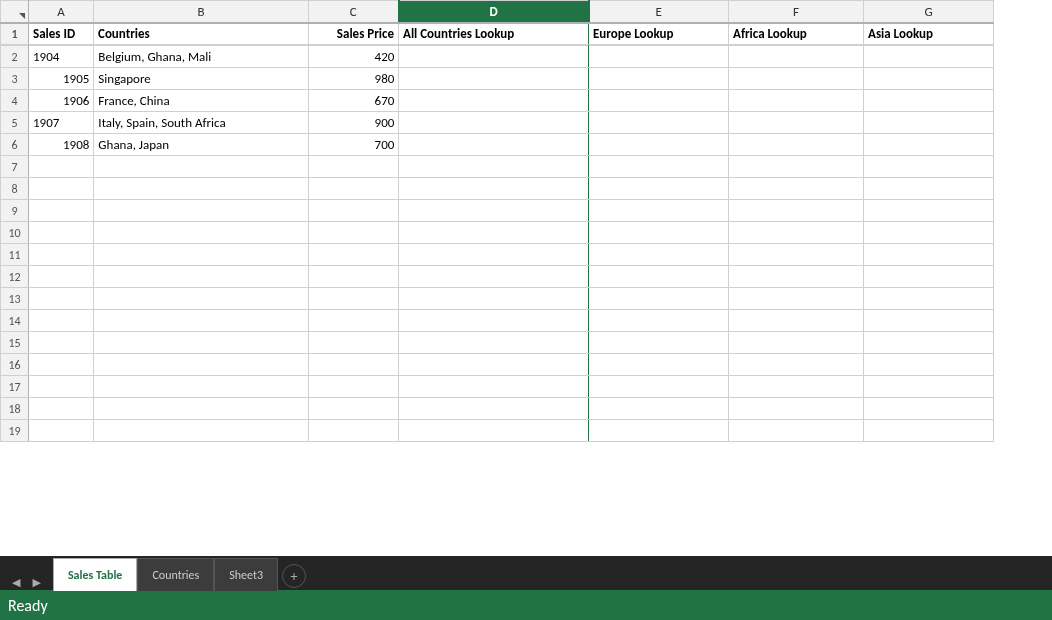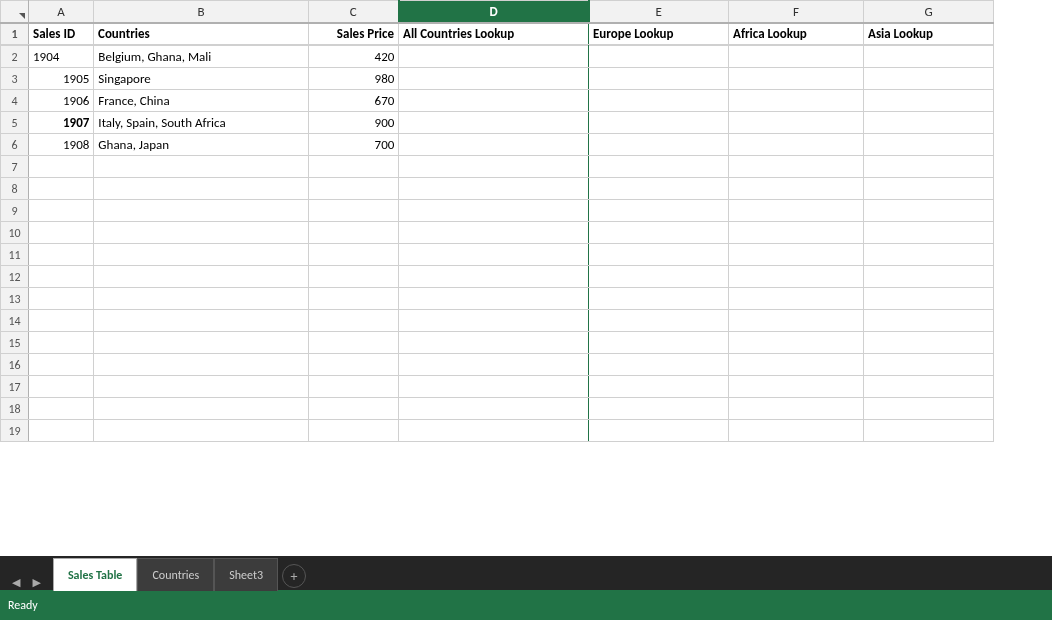--- a/index.html
+++ b/index.html
@@ -177,21 +177,21 @@
     }
 
     
     .status-bar {
       height: 22px;
       background: #217346;
       display: flex;
       align-items: center;
       padding: 15px 8px;
       color: #fff;
-      font-size: 12px;
+      font-size: 16px;
       flex-shrink: 0;
     }
 
     
     .corner-select {
       width: 28px;
       background: #f2f2f2;
       border-right: 1px solid #b0b0b0;
       border-bottom: 2px solid #b0b0b0;
       position: relative;
@@ -270,21 +270,21 @@
               <td class="col-a" style="text-align: center; padding-left: 34px;">1906</td>
               <td class="col-b">France, China</td>
               <td class="col-c num-cell" style="text-align: right;">670</td>
               <td class="col-d col-d-cell"></td>
               <td class="col-e"></td>
               <td class="col-f"></td>
               <td class="col-g"></td>
             </tr>
             <tr class="data-row">
               <td class="col-row-num">5</td>
-              <td class="col-a" style="text-align: right; font-weight: bold;">1907</td>
+              <td class="col-a" style="">1907</td>
               <td class="col-b">Italy, Spain, South Africa</td>
               <td class="col-c num-cell" style="text-align: right;">900</td>
               <td class="col-d col-d-cell"></td>
               <td class="col-e"></td>
               <td class="col-f"></td>
               <td class="col-g"></td>
             </tr>
             <tr class="data-row">
               <td class="col-row-num">6</td>
               <td class="col-a" style="text-align: right;">1908</td>

